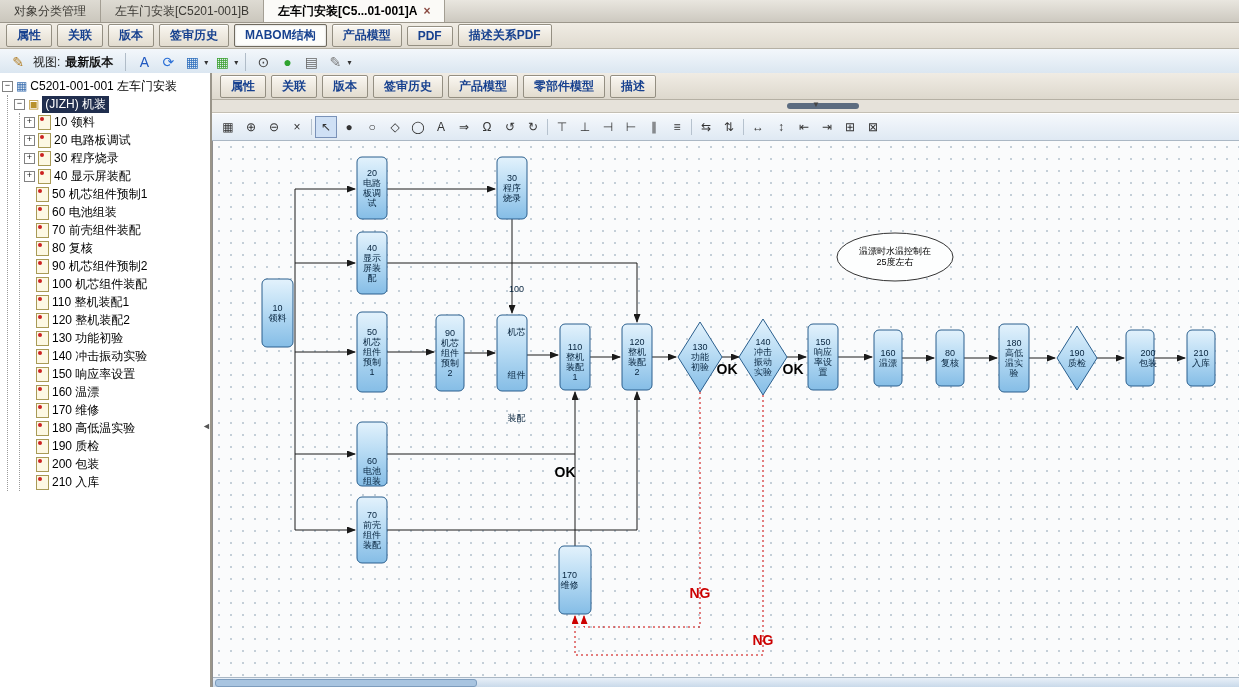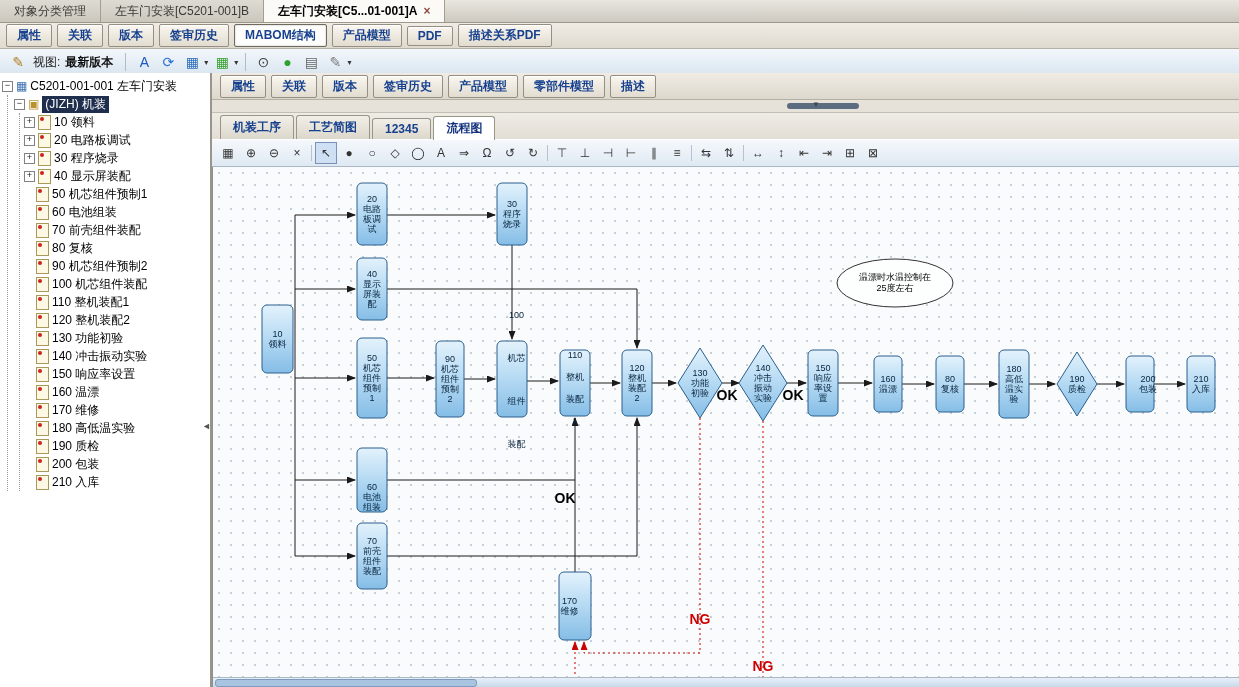--- a/index.html
+++ b/index.html
@@ -242,26 +242,20 @@
         <div class="mtab">版本</div>
         <div class="mtab">签审历史</div>
         <div class="mtab">产品模型</div>
         <div class="mtab">零部件模型</div>
         <div class="mtab">描述</div>
       </div>
     <div id="splitbar">
       <div class="handle"></div>
       <span class="caret">▼</span>
     </div>
-    <div id="sub-tabs">
-        <div class="stab">机装工序</div>
-        <div class="stab">工艺简图</div>
-        <div class="stab">12345</div>
-        <div class="stab active">流程图</div>
-      </div>
     <div id="dtoolbar">
         <span class="dicon">▦</span>
         <span class="dicon">⊕</span>
         <span class="dicon">⊖</span>
         <span class="dicon">×</span>
         <span class="dsep"></span>
         <span class="dicon active">↖</span>
         <span class="dicon">●</span>
         <span class="dicon">○</span>
         <span class="dicon">◇</span>
@@ -389,21 +383,21 @@
             <span>组件</span>
             <span>预制</span>
             <span>2</span>
           </div>
           <div class="nlabel" style="left: 284px; top: 174px; width: 39px; height: 76px; gap: 33px;">
             <span>100</span>
             <span>机芯</span>
             <span>组件</span>
             <span>装配</span>
           </div>
-          <div class="nlabel" style="left: 347px; top: 183px; width: 30px; height: 76px; justify-content: space-between;">
+          <div class="nlabel" style="left: 347px; top: 183px; width: 30px; height: 76px;">
             <span>110</span>
             <span>整机</span>
             <span>装配</span>
             <span>1</span>
           </div>
           <div class="nlabel" style="left: 409px; top: 183px; width: 30px; height: 66px;">
             <span>120</span>
             <span>整机</span>
             <span>装配</span>
             <span>2</span>

